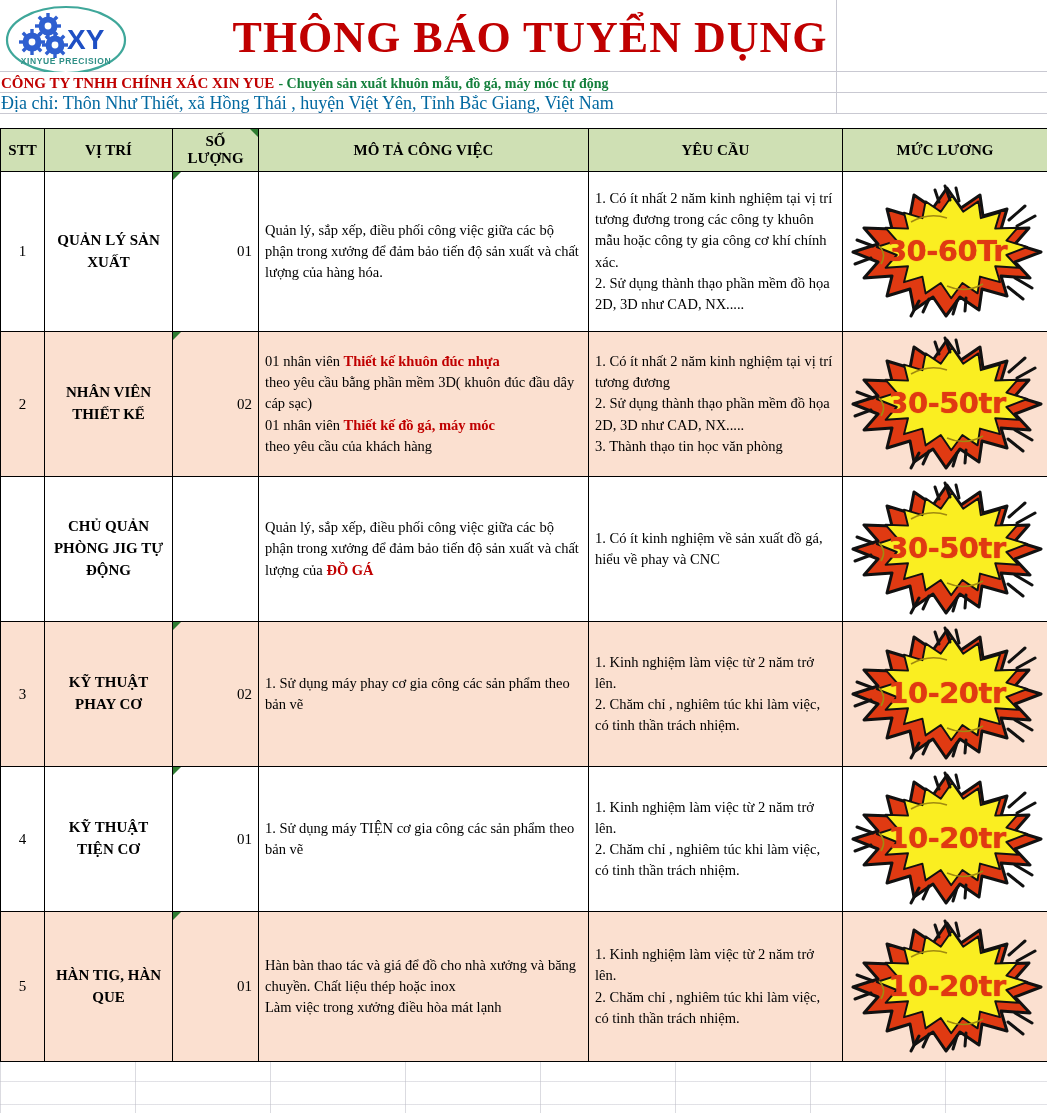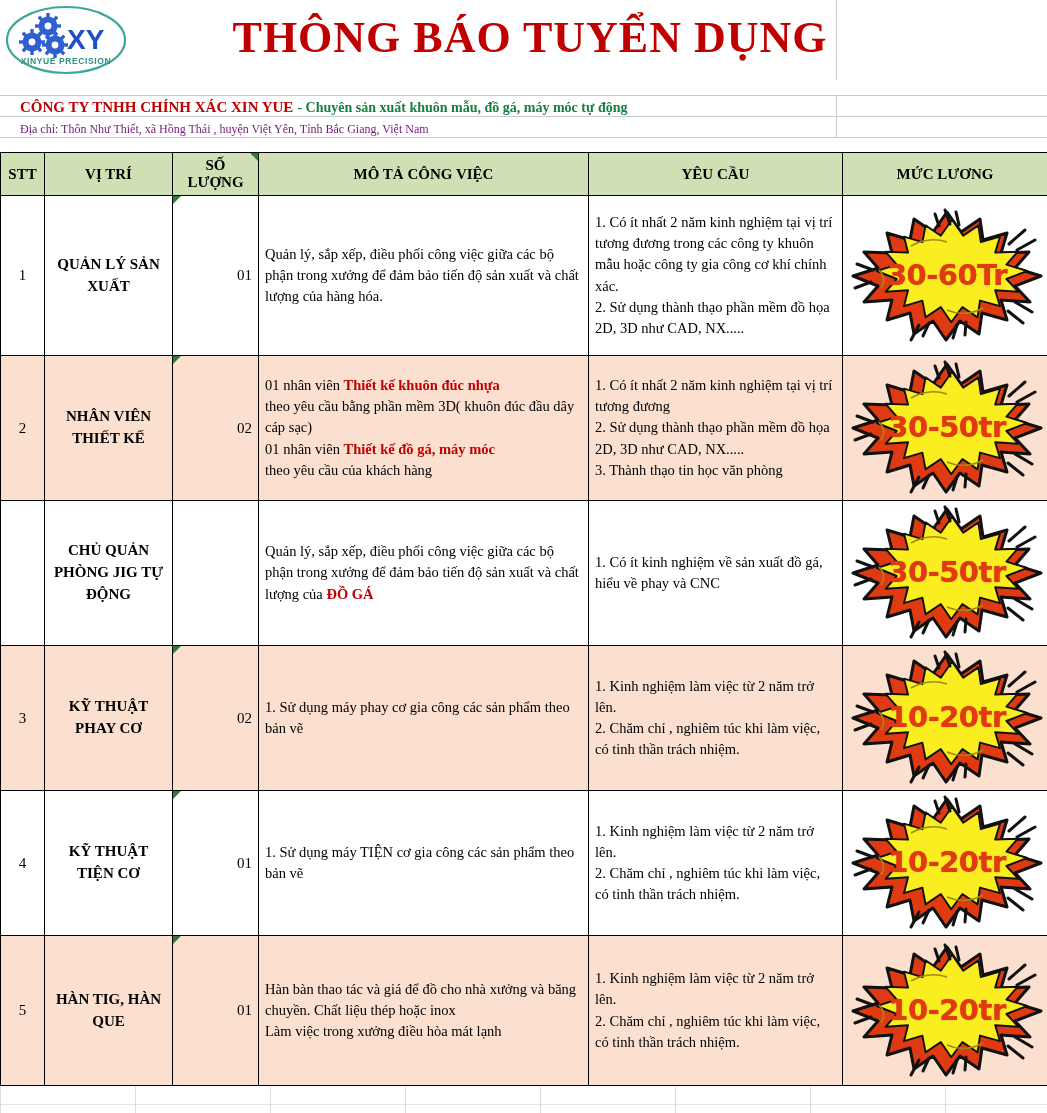--- a/index.html
+++ b/index.html
@@ -32,21 +32,21 @@
 
   .page {
     position: relative;
     z-index: 1;
     width: 1047px;
   }
 
   
   .header-band {
     position: relative;
-    height: 96px;
+    height: 72px;
     background: #ffffff;
     border-bottom: 1px solid #c9c9d2;
   }
 
   .logo-wrap {
     position: absolute;
     left: 4px;
     top: 4px;
     width: 124px;
     height: 72px;
@@ -82,35 +82,35 @@
     background: #ffffff;
   }
   .info-row {
     position: relative;
     height: 21px;
     line-height: 21px;
     border-bottom: 1px solid #c9c9d2;
     white-space: nowrap;
     overflow: hidden;
   }
-  .info-row .pad { padding-left: 20px; }
+  .info-row .pad { padding-left: 1px; }
 
   .co-name {
     color: #c00000;
     font-weight: bold;
     font-size: 15px;
   }
   .co-tag {
     color: #15803d;
     font-weight: bold;
     font-size: 14px;
   }
   .co-addr {
-    color: #701a75;
-    font-size: 12px;
+    color: #0369a1;
+    font-size: 18px;
   }
   .co-phone {
     color: #c00000;
     font-weight: bold;
     font-size: 14.5px;
   }
   .co-email {
     color: #c00000;
     font-weight: bold;
     font-size: 14.5px;

